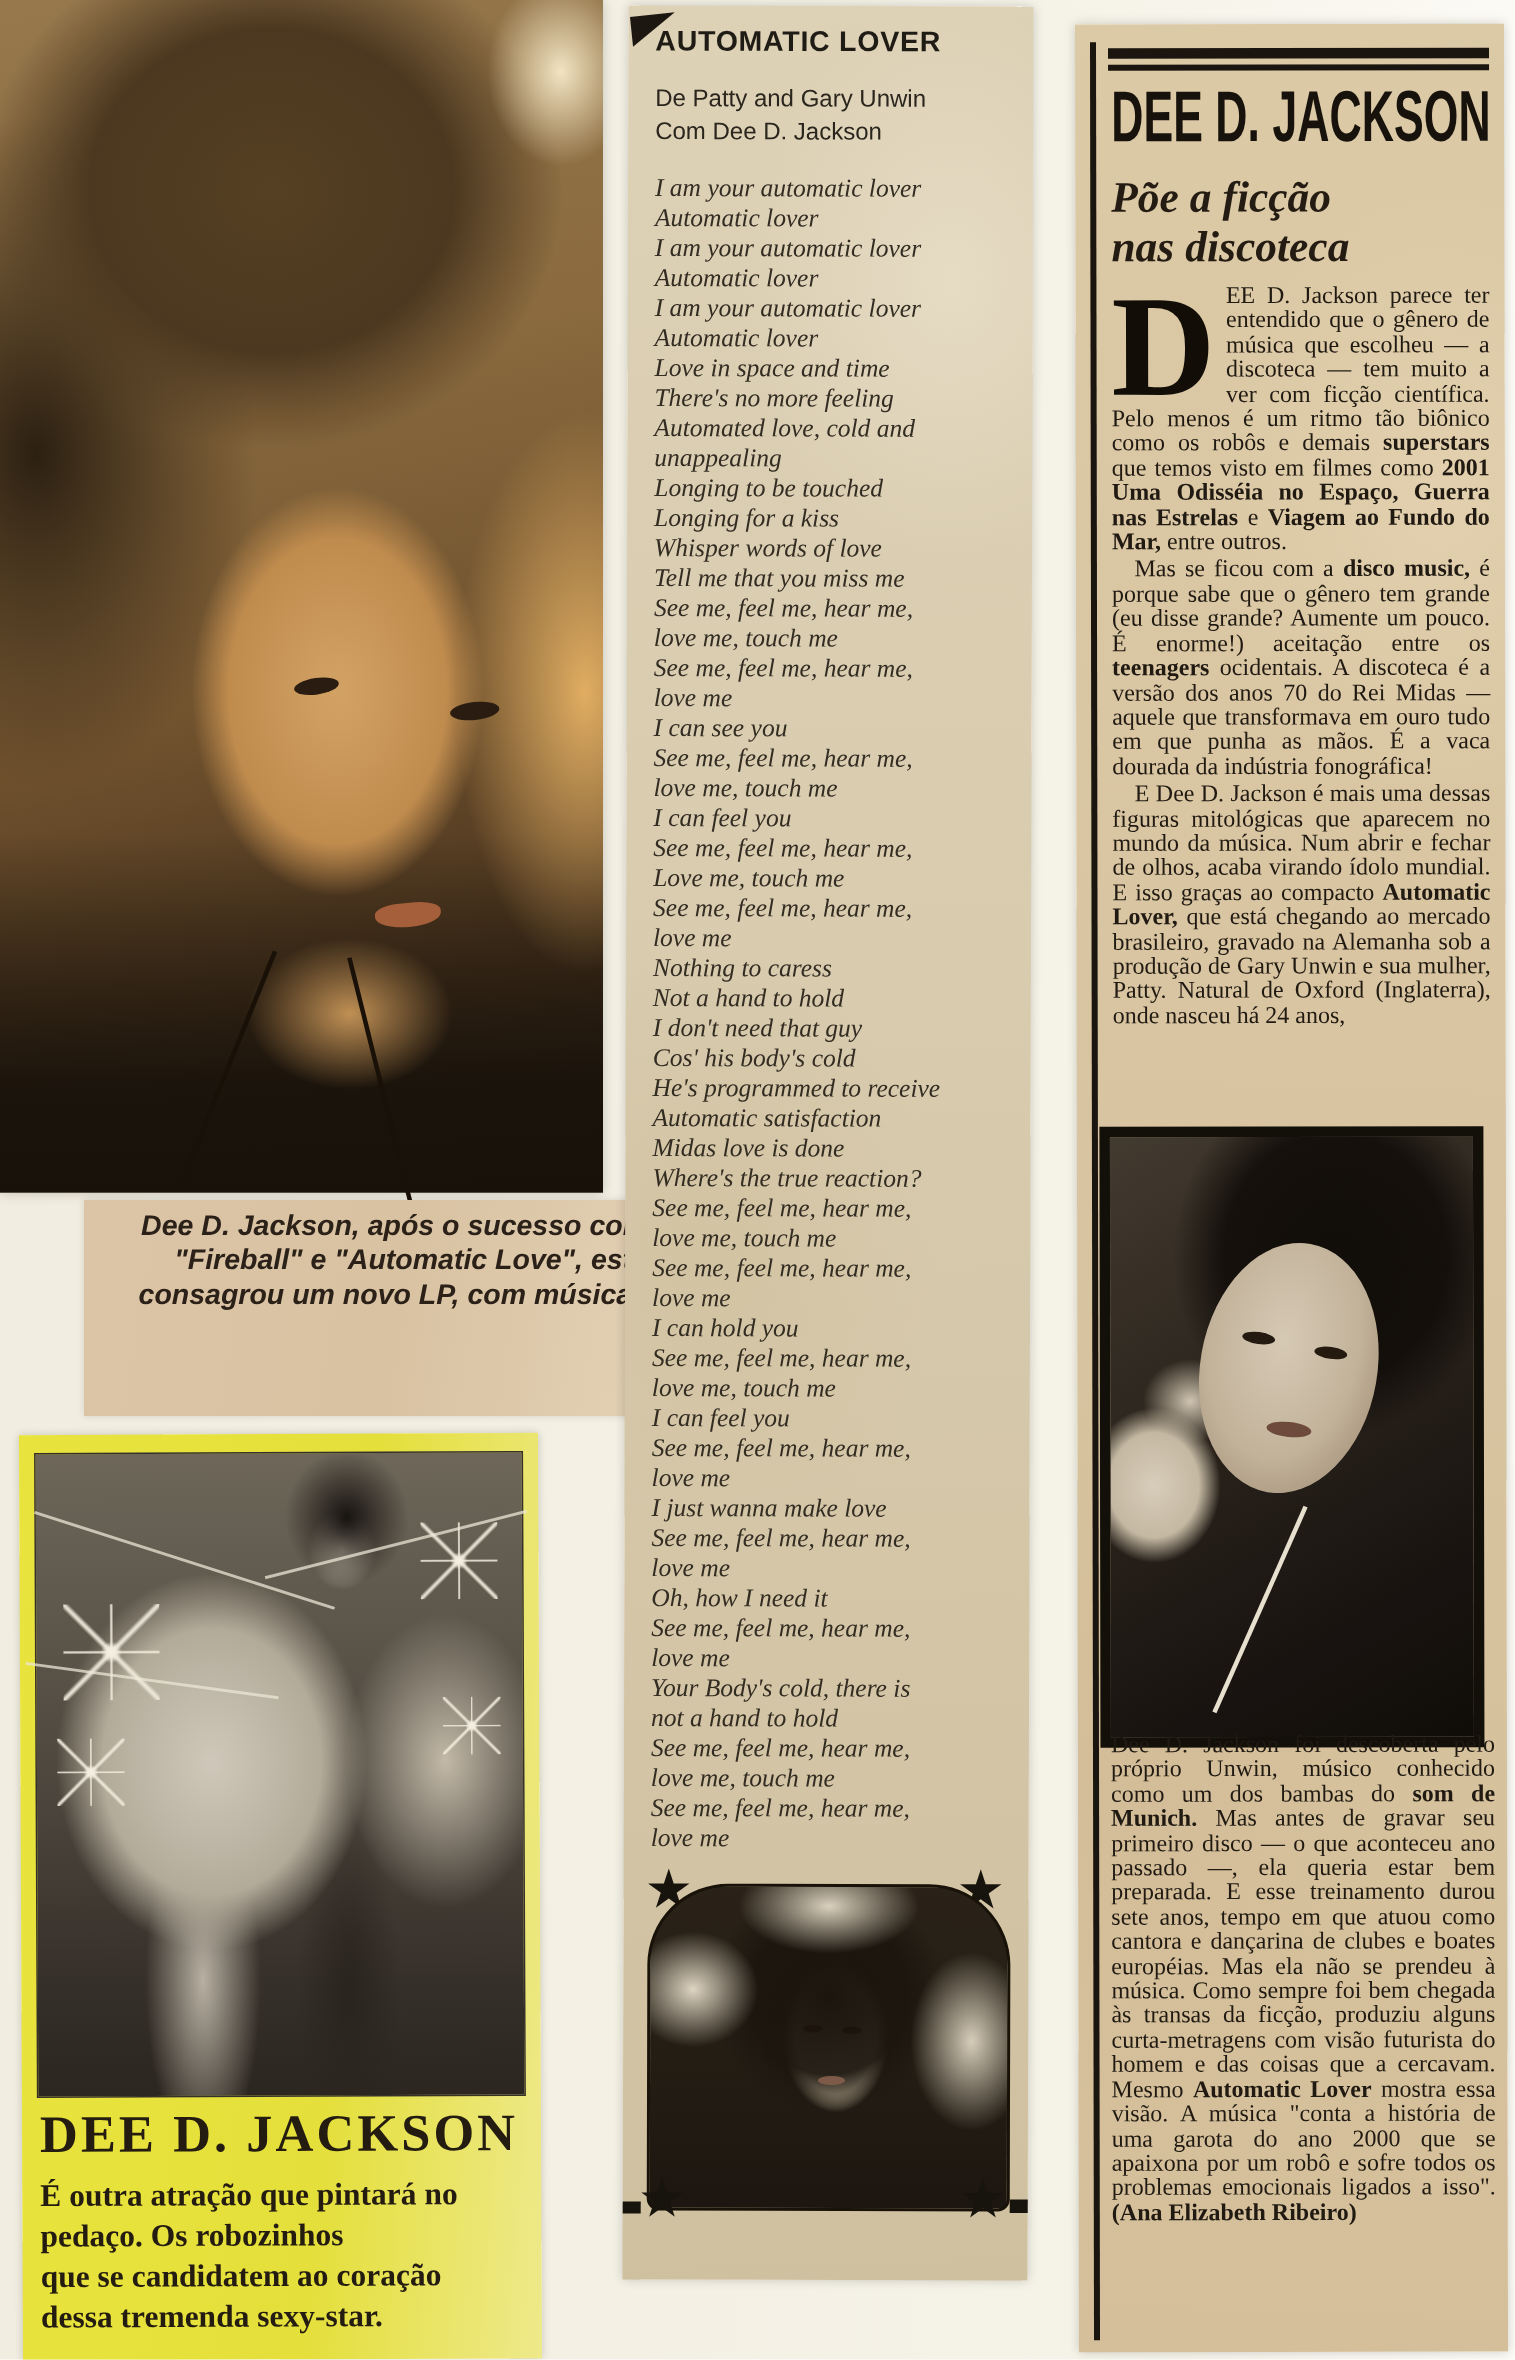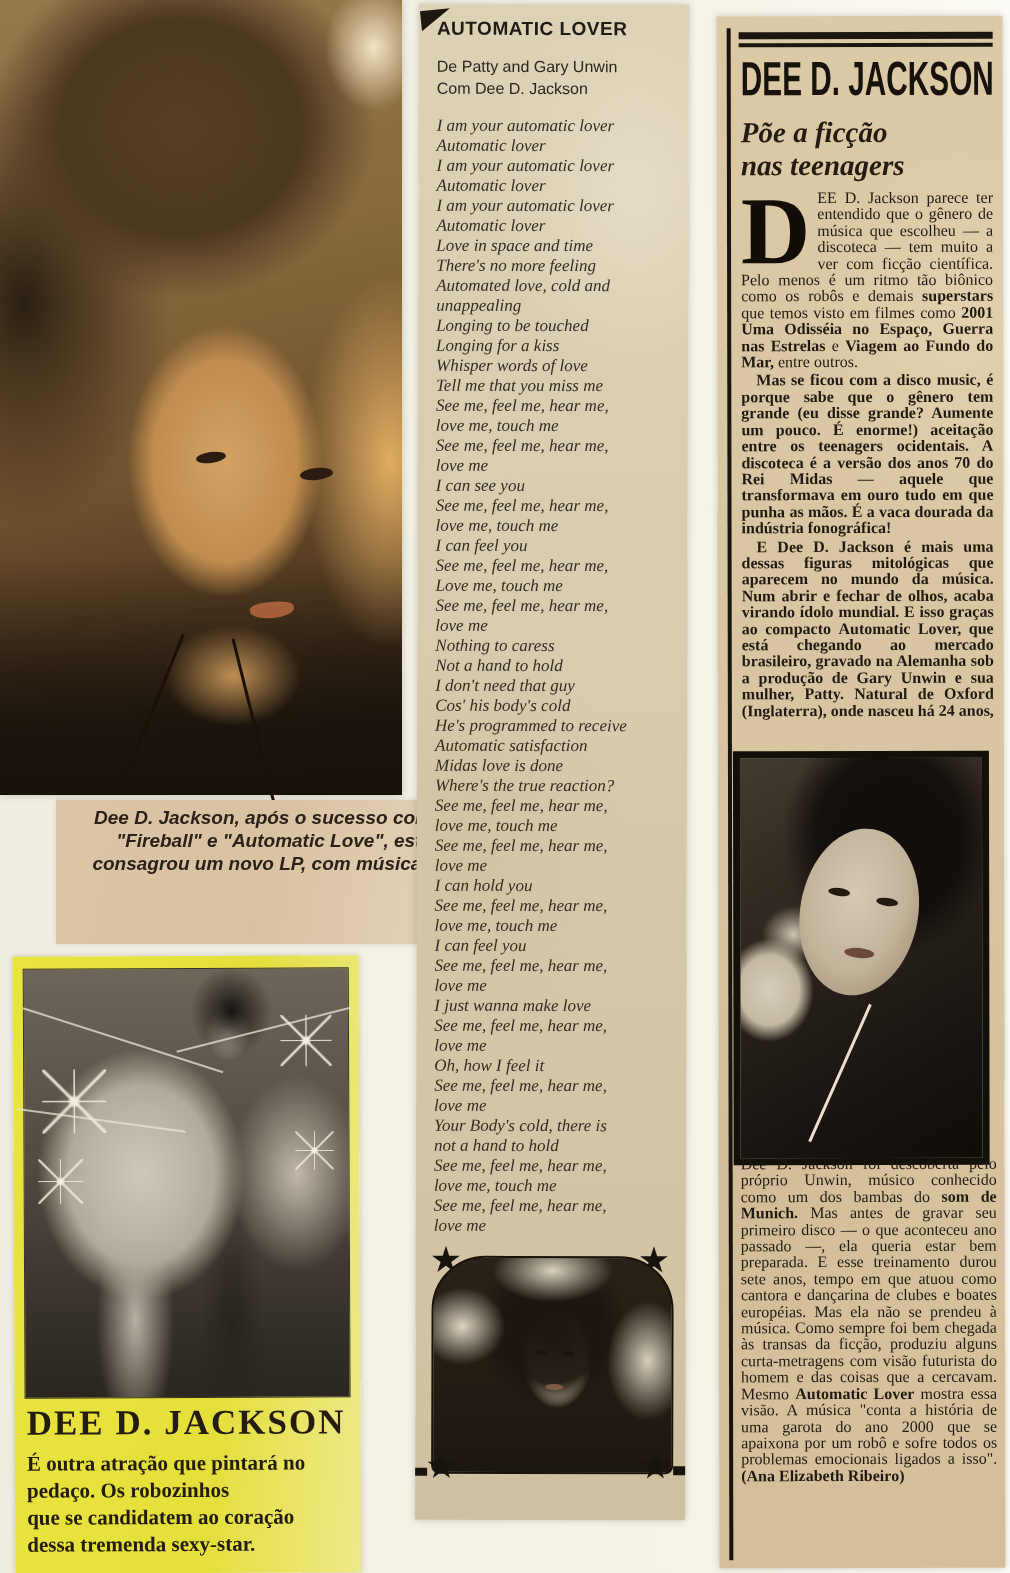--- a/index.html
+++ b/index.html
@@ -125,21 +125,21 @@
   #art-headline{left:24px;top:38px;color:#17130c;white-space:nowrap;
     font:700 48px/50px "Liberation Sans",sans-serif;
     transform:scaleX(.62);transform-origin:left center;letter-spacing:0;}
   #art-subtitle{left:24px;top:100px;color:#241c12;
     font:italic 700 29px/33px "Liberation Serif",serif;}
   .body-text{color:#201a12;font:400 16px/16.4px "Liberation Serif",serif;text-align:justify;}
   #art-body-1{left:24px;top:174px;width:252px;}
   #dropcap{float:left;color:#120d06;font:700 96px/74px "Liberation Serif",serif;
     margin:4px 7px 0 0;}
   .para{margin:0 0 2px 0;}
-  .para.indent{text-indent:15px;font-weight:bold;}
+  .para.indent{text-indent:15px;}
   #right-photo{
     left:15px;top:735px;width:242px;height:400px;border:7px solid #13100a;
     background:
       radial-gradient(ellipse 135px 150px at 62% 20%, #110d09 0%, rgba(17,13,9,.9) 55%, transparent 80%),
       radial-gradient(ellipse 60px 70px at 12% 58%, #d8cdba 0%, #c4b8a2 50%, transparent 74%),
       radial-gradient(ellipse 45px 40px at 22% 44%, #cfc4b0 0%, transparent 70%),
       linear-gradient(150deg,#433a30 0%,#2c251d 40%,#181310 78%,#100d09 100%);
   }
   #r-face{left:60px;top:70px;width:118px;height:168px;border-radius:50%;
     transform:rotate(10deg);
@@ -235,21 +235,21 @@
         <div class="ln">love me</div>
         <div class="ln">I can hold you</div>
         <div class="ln">See me, feel me, hear me,</div>
         <div class="ln">love me, touch me</div>
         <div class="ln">I can feel you</div>
         <div class="ln">See me, feel me, hear me,</div>
         <div class="ln">love me</div>
         <div class="ln">I just wanna make love</div>
         <div class="ln">See me, feel me, hear me,</div>
         <div class="ln">love me</div>
-        <div class="ln">Oh, how I feel it</div>
+        <div class="ln">Oh, how I need it</div>
         <div class="ln">See me, feel me, hear me,</div>
         <div class="ln">love me</div>
         <div class="ln">Your Body's cold, there is</div>
         <div class="ln">not a hand to hold</div>
         <div class="ln">See me, feel me, hear me,</div>
         <div class="ln">love me, touch me</div>
         <div class="ln">See me, feel me, hear me,</div>
         <div class="ln">love me</div>
       </div>
 
@@ -268,21 +268,21 @@
     <div class="abs print-mark" style="left:258px;top:1462px;width:12px;height:9px;"></div>
   </div>
 
   <div class="abs" id="right-clip">
     <div class="abs" id="v-rule"></div>
     <div class="abs" id="dr-1"></div>
     <div class="abs" id="dr-2"></div>
     <div class="abs" id="art-headline">DEE D. JACKSON</div>
     <div class="abs" id="art-subtitle">
         <div class="ln">Põe a ficção</div>
-        <div class="ln">nas teenagers</div>
+        <div class="ln">nas discoteca</div>
       </div>
 
     <div class="abs body-text" id="art-body-1">
       <div class="para">
         <span id="dropcap">D</span><span>EE D. Jackson parece ter entendido que o gênero de música que escolheu — a discoteca — tem muito a ver com ficção científica. Pelo menos é um ritmo tão biônico como os robôs e demais <b>superstars</b> que temos visto em filmes como <b>2001 Uma Odisséia no Espaço, Guerra nas Estrelas</b> e <b>Viagem ao Fundo do Mar,</b> entre outros.</span>
       </div>
       <div class="para indent">Mas se ficou com a <b>disco music,</b> é porque sabe que o gênero tem grande (eu disse grande? Aumente um pouco. É enorme!) aceitação entre os <b>teenagers</b> ocidentais. A discoteca é a versão dos anos 70 do Rei Midas — aquele que transformava em ouro tudo em que punha as mãos. É a vaca dourada da indústria fonográfica!</div>
       <div class="para indent">E Dee D. Jackson é mais uma dessas figuras mitológicas que aparecem no mundo da música. Num abrir e fechar de olhos, acaba virando ídolo mundial. E isso graças ao compacto <b>Automatic Lover,</b> que está chegando ao mercado brasileiro, gravado na Alemanha sob a produção de Gary Unwin e sua mulher, Patty. Natural de Oxford (Inglaterra), onde nasceu há 24 anos,</div>
     </div>
 

